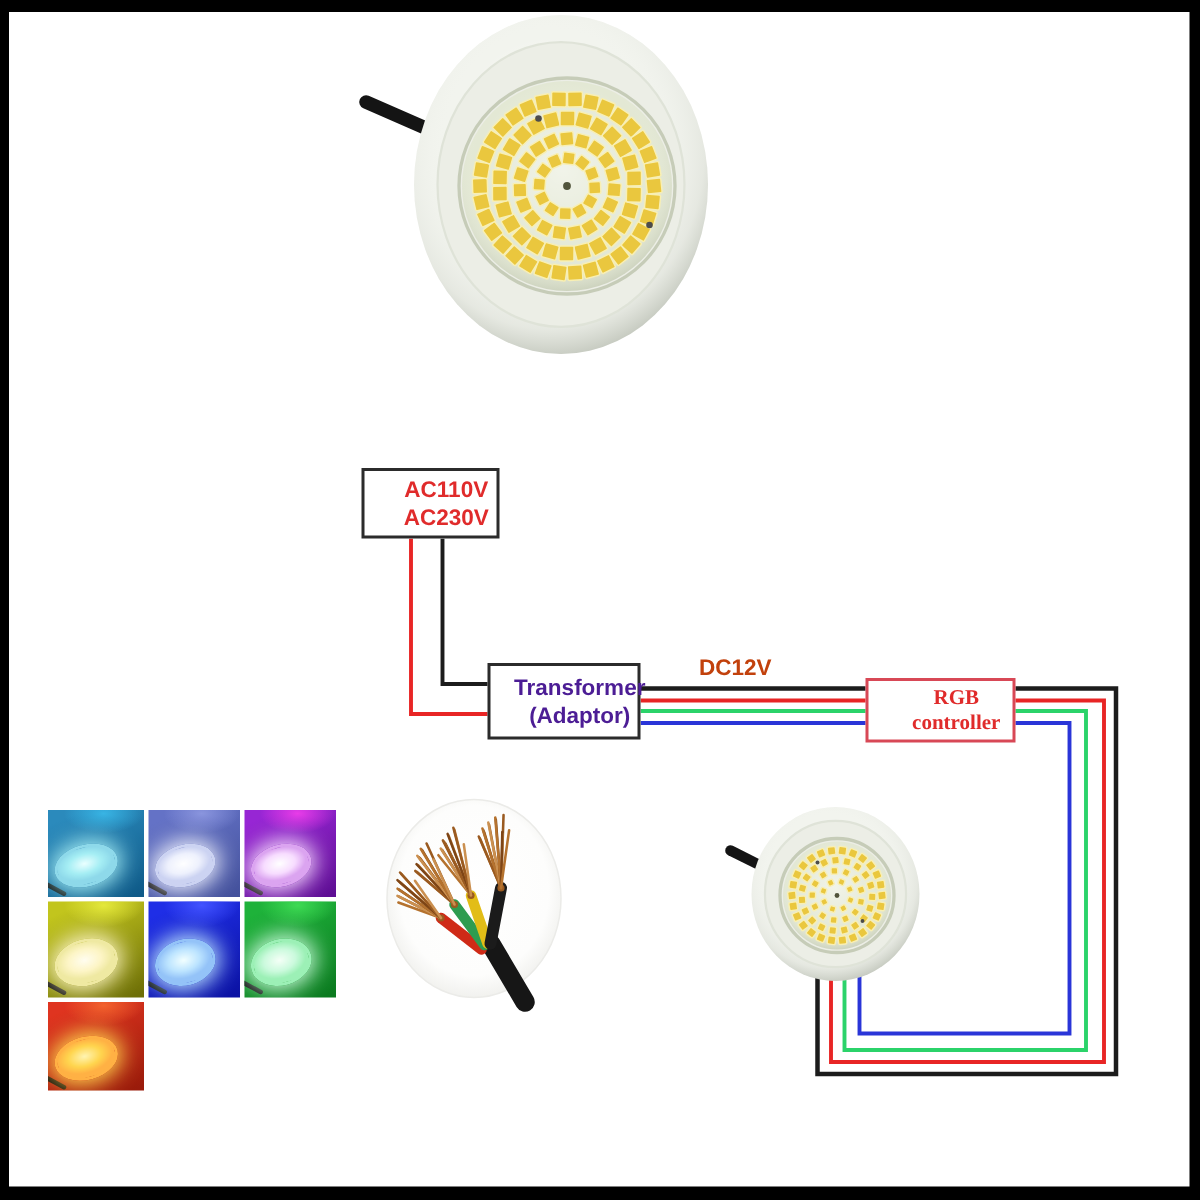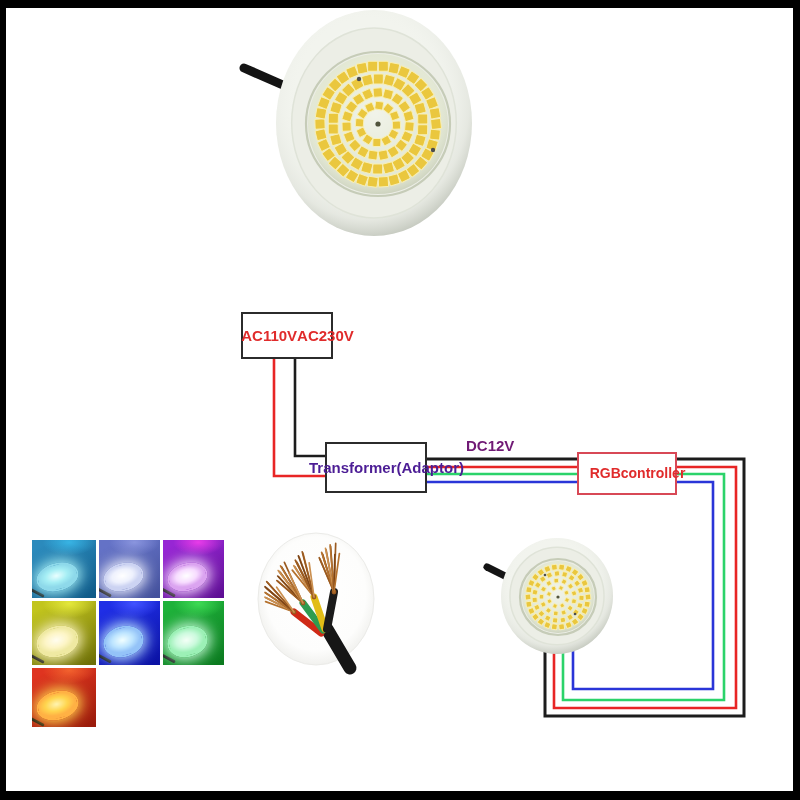--- a/index.html
+++ b/index.html
@@ -7,28 +7,28 @@
     position:relative;width:800px;height:800px;background:#ffffff;
     font-family:"Liberation Sans",sans-serif;overflow:hidden;margin:0 auto;
   }
   .frame{
     position:absolute;inset:0;border-style:solid;border-width:8px 7px 9px 6px;
     pointer-events:none;z-index:50;box-sizing:border-box;
   }
   #scene{position:absolute;left:0;top:0;z-index:1;}
   .box{
     position:absolute;background:#ffffff;border:2px solid #2b2b2b;box-sizing:border-box;
-    display:flex;flex-direction:row;align-items:center;justify-content:center;
+    display:flex;flex-direction:column;align-items:center;justify-content:center;
     font-weight:bold;text-align:center;z-index:10;padding-left:21px;
   }
   .box .ln{line-height:19px;font-size:15px;white-space:nowrap;}
   #ac-box{left:241px;top:312px;width:92px;height:47px;}
   #tx-box{left:325px;top:442px;width:102px;height:51px;}
   #rgb-box{left:577px;top:452px;width:100px;height:43px;}
-  #rgb-box .ln{font-size:14px;line-height:17px;}
+  #rgb-box .ln{font-size:14px;line-height:17px;font-family:Liberation Serif, serif;}
   #dc-label{
     position:absolute;left:466px;top:437px;font-size:15px;font-weight:bold;z-index:10;
     white-space:nowrap;
   }
   .tile{position:absolute;z-index:5;overflow:hidden;}
   .tile-light{position:absolute;border-radius:50%;}
   .tile-cable{position:absolute;height:3px;background:#0d0d0d;transform-origin:left center;border-radius:2px;}
 </style>
 </head>
 <body>
@@ -310,21 +310,21 @@
   <div class="box" id="ac-box" style="border-color: rgb(43, 43, 43); color: rgb(224, 43, 43);">
     <span class="ln">AC110V</span>
     <span class="ln">AC230V</span>
   </div>
 
   <div class="box" id="tx-box" style="border-color: rgb(43, 43, 43); color: #4c1d95;">
     <span class="ln">Transformer</span>
     <span class="ln">(Adaptor)</span>
   </div>
 
-  <div id="dc-label" style="color: #701a75;">DC12V</div>
+  <div id="dc-label" style="color: #c2410c;">DC12V</div>
 
   <div class="box" id="rgb-box" style="border-color: rgb(216, 72, 86); color: rgb(224, 43, 43);">
     <span class="ln">RGB</span>
     <span class="ln">controller</span>
   </div>
 
   <div id="tiles">
       <div class="tile" style="left: 32px; top: 540px; width: 64px; height: 58px; background: radial-gradient(55% 30% at 58% 4%, rgb(56, 180, 228), rgba(0, 0, 0, 0) 75%), linear-gradient(155deg, rgb(43, 138, 188) 12%, rgb(15, 90, 136) 96%);">
         <div class="tile-cable" style="left: -4%; bottom: 14%; width: 26%; transform: rotate(28deg);"></div>
         <div class="tile-light" style="left: 7%; top: 39%; width: 61%; height: 42%; transform: rotate(-15deg); border: 2px solid rgb(142, 217, 234); background: radial-gradient(closest-side at 48% 44%, rgb(234, 255, 255), rgb(165, 238, 244) 60%, rgb(142, 217, 234) 100%); box-shadow: rgb(165, 238, 244) 0px 0px 14px 3px;"></div>

